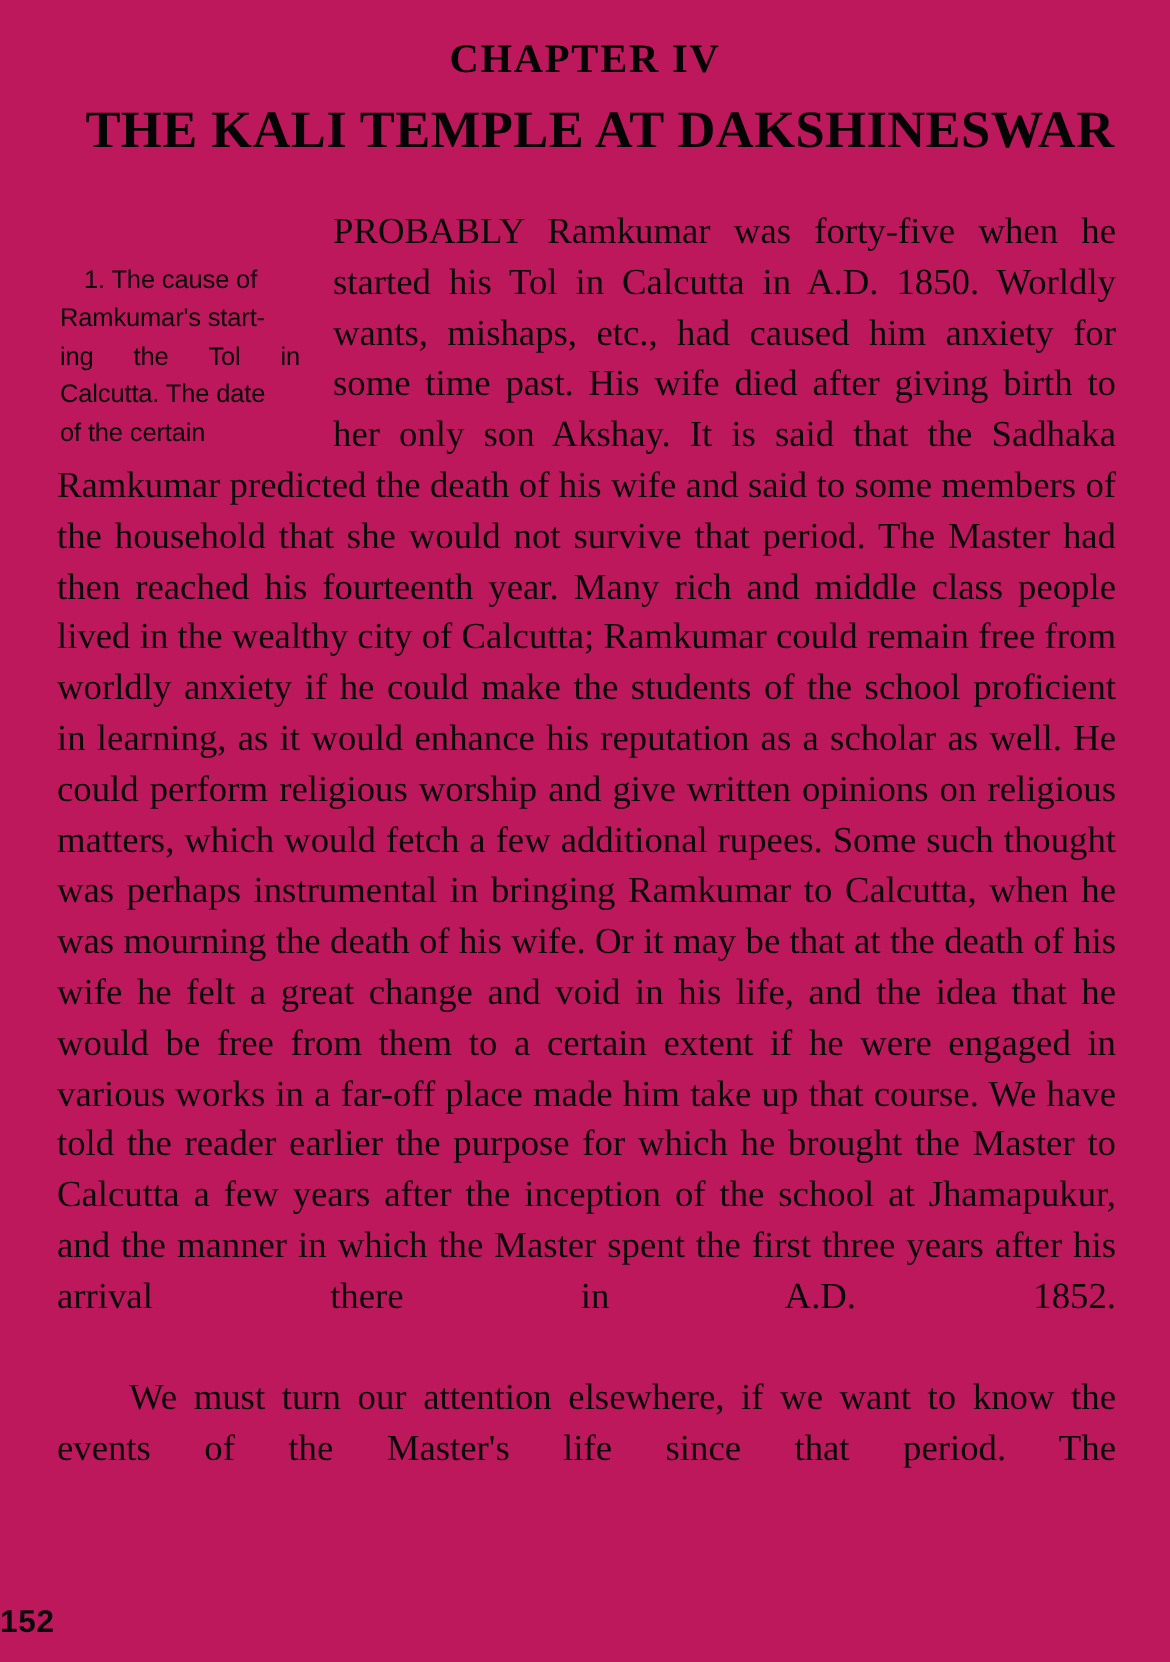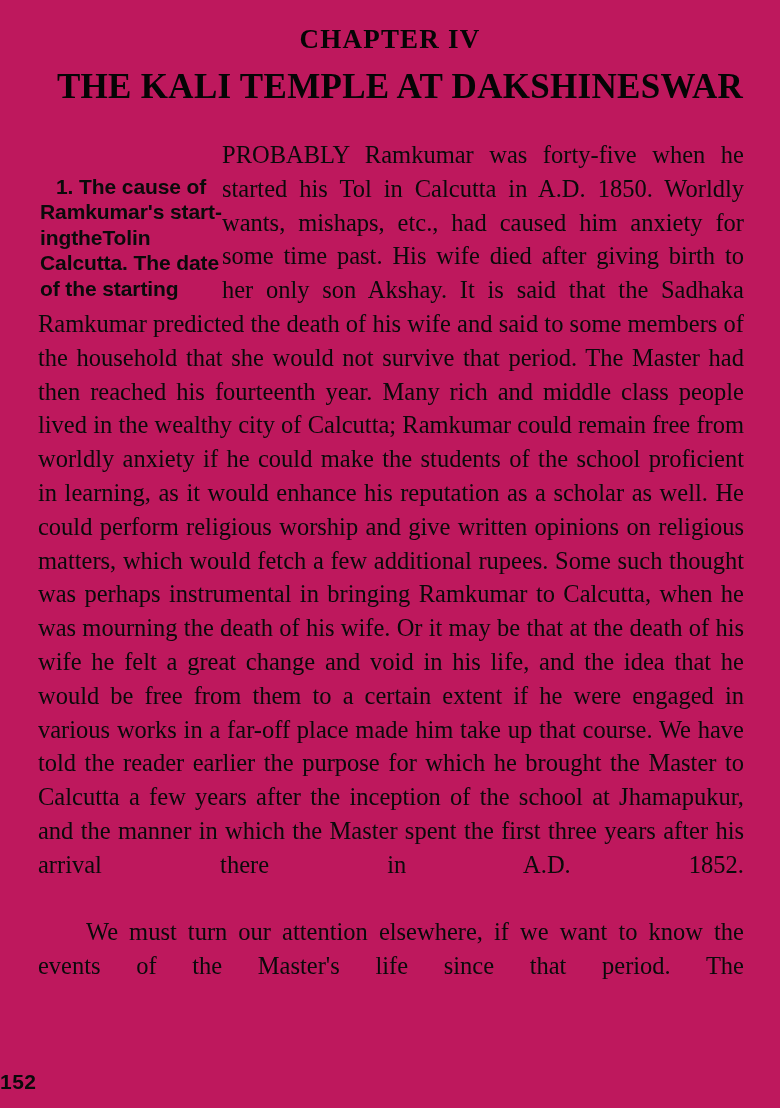--- a/index.html
+++ b/index.html
@@ -81,38 +81,38 @@
     display: inline-block;
     width: 100%;
   }
 
   
   .side-note {
     float: left;
     width: 160px;
     margin: 36px 22px 4px 2px;
     font-family: "Liberation Sans", "DejaVu Sans", sans-serif;
-    font-weight: bold;
-    font-size: 21px;
+    font-weight: normal;
+    font-size: 17px;
     line-height: 25.4px;
     letter-spacing: -0.1px;
     text-align: justify;
     color: #0a0a0a;
     shape-margin: 0;
   }
 
   .side-note .note-line {
     display: block;
     text-align: justify;
     white-space: nowrap;
   }
 
   .side-note .note-line.spread {
     display: flex;
-    justify-content: flex-start;
+    justify-content: space-between;
   }
 
   .side-note .note-line.first {
     text-indent: 16px;
   }
 
   
   .page-number {
     position: absolute;
     left: 0;
@@ -142,21 +142,21 @@
       <span class="side-note">
         <span class="note-line first">1. The cause of</span>
         <span class="note-line">Ramkumar's start-</span>
         <span class="note-line spread">
           <span>ing</span>
           <span>the</span>
           <span>Tol</span>
           <span>in</span>
         </span>
         <span class="note-line">Calcutta. The date</span>
-        <span class="note-line">of the starting</span>
+        <span class="note-line">of the certain</span>
       </span>
       <span>PROBABLY Ramkumar was forty-five when he started his Tol in Calcutta in A.D. 1850. Worldly wants, mishaps, etc., had caused him anxiety for some time past. His wife died after giving birth to her only son Akshay. It is said that the Sadhaka Ramkumar predicted the death of his wife and said to some members of the household that she would not survive that period. The Master had then reached his fourteenth year. Many rich and middle class people lived in the wealthy city of Calcutta; Ramkumar could remain free from worldly anxiety if he could make the students of the school proficient in learning, as it would enhance his reputation as a scholar as well. He could perform religious worship and give written opinions on religious matters, which would fetch a few additional rupees. Some such thought was perhaps instrumental in bringing Ramkumar to Calcutta, when he was mourning the death of his wife. Or it may be that at the death of his wife he felt a great change and void in his life, and the idea that he would be free from them to a certain extent if he were engaged in various works in a far-off place made him take up that course. We have told the reader earlier the purpose for which he brought the Master to Calcutta a few years after the inception of the school at Jhamapukur, and the manner in which the Master spent the first three years after his arrival there in A.D. 1852.</span>
     </p>
 
     <p class="para para-second">
       <span>We must turn our attention elsewhere, if we want to know the events of the Master's life since that period. The</span>
     </p>
 
   </div>
 

